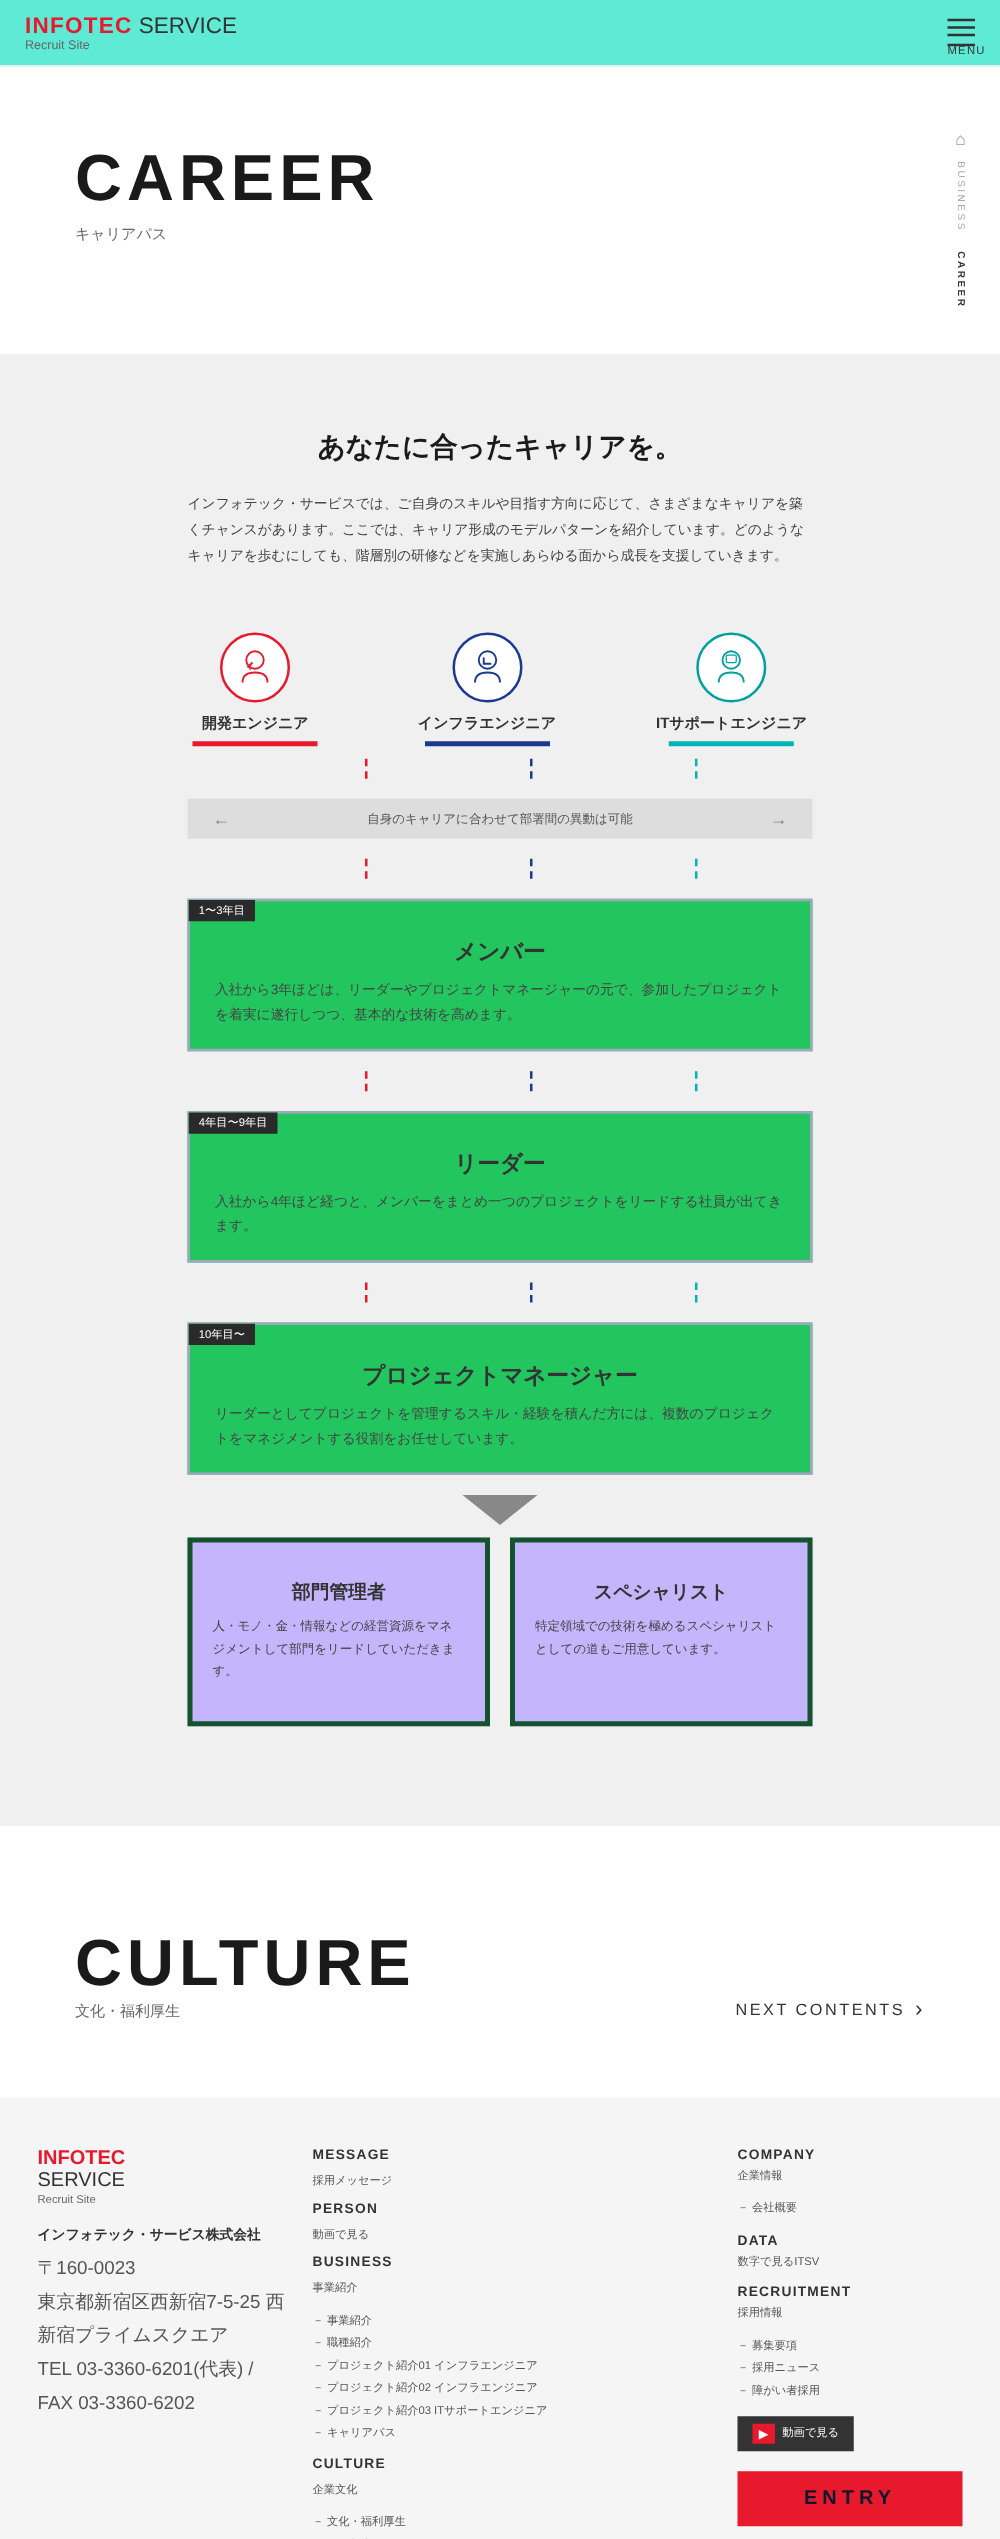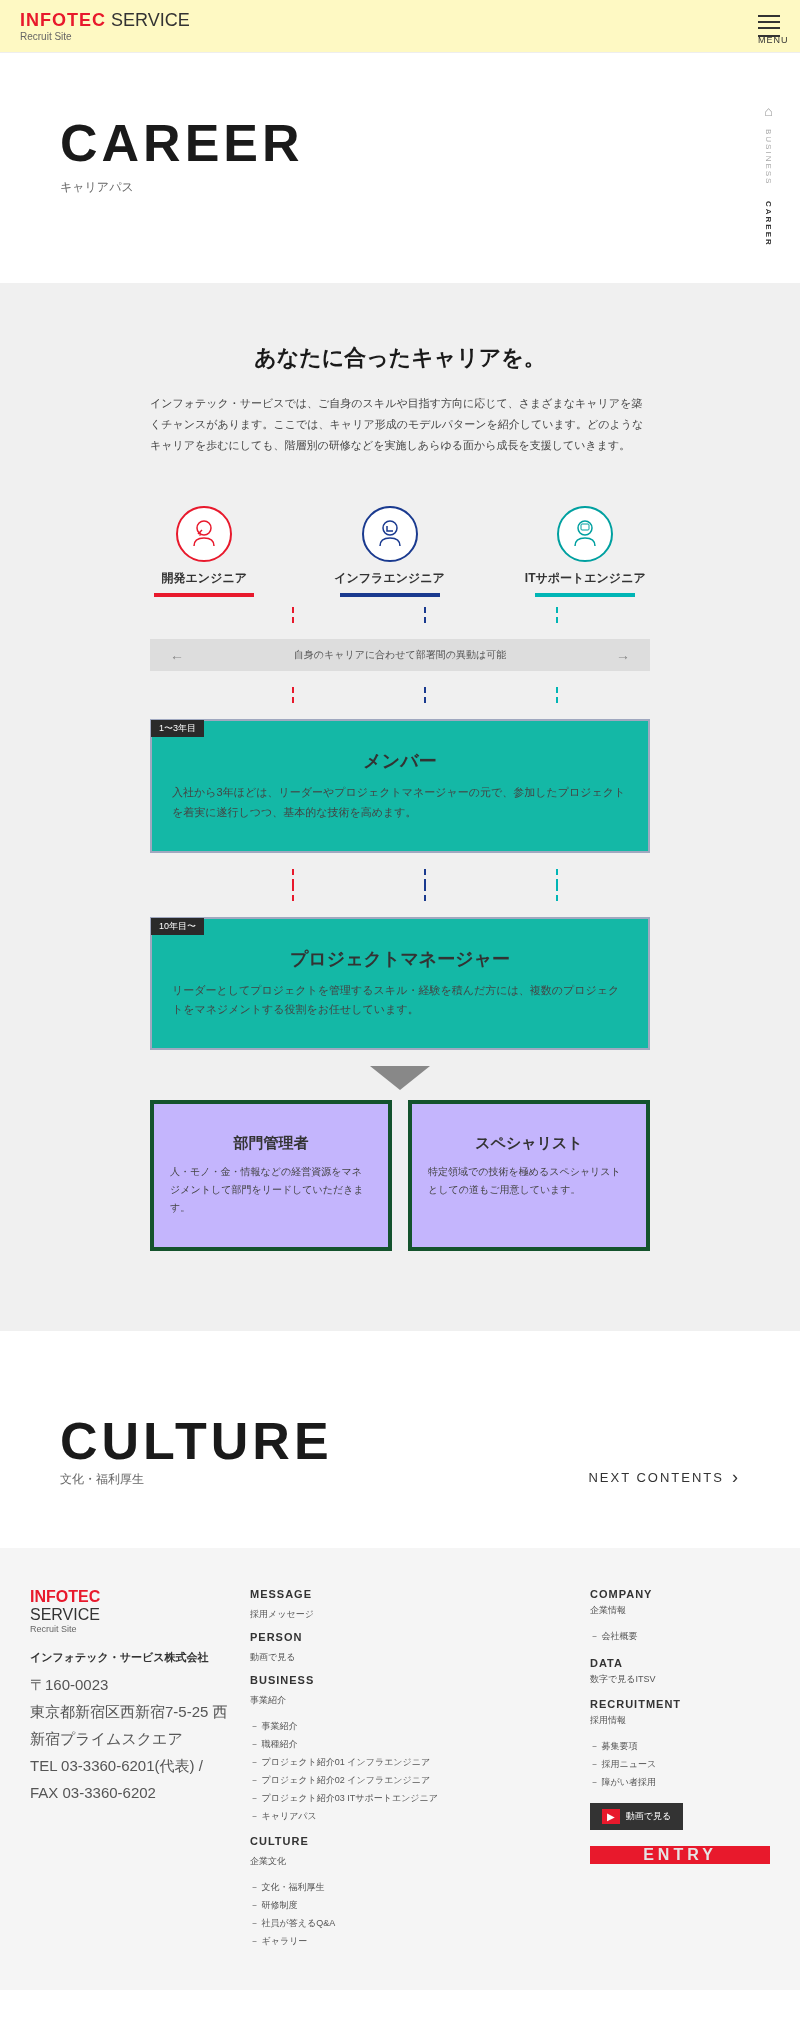--- a/index.html
+++ b/index.html
@@ -1,19 +1,19 @@
 <!DOCTYPE html>
 <html><head>
   <meta charset="utf-8">
   <style>
     * { margin: 0; padding: 0; box-sizing: border-box; }
     body { font-family: 'Helvetica Neue', Arial, 'Hiragino Kaku Gothic ProN', 'Meiryo', sans-serif; background: #fff; color: #333; width: 800px; }
 
     
-    .header { display: flex; justify-content: space-between; align-items: center; padding: 10px 20px; border-bottom: 1px solid #eee; background: #fef9c3; position: relative; }
+    .header { display: flex; justify-content: space-between; align-items: center; padding: 10px 20px; border-bottom: 1px solid #eee; background: #5eead4; position: relative; }
     .header-logo { display: flex; flex-direction: column; }
     .menu-btn { display: flex; flex-direction: column; align-items: center; gap: 4px; cursor: pointer; }
     .menu-btn span { display: block; width: 22px; height: 2px; background: #333; }
     .menu-btn .menu-label { font-size: 9px; color: #333; margin-top: 2px; letter-spacing: 1px; }
 
     
     .hero { padding: 60px 25px 30px 60px; background: #fff; }
     .hero-title { font-size: 52px; font-weight: 900; letter-spacing: 4px; color: #1a1a1a; margin-bottom: 6px; }
     .hero-subtitle { font-size: 12px; color: #666; margin-bottom: 0; }
 
@@ -33,21 +33,21 @@
     .career-line { width: 100px; height: 4px; }
     .career-line.red { background: #e8192c; }
     .career-line.blue { background: #1a3a8f; }
     .career-line.teal { background: #00b5b5; }
 
     
     .cross-dept { background: #ddd; padding: 8px 20px; margin: 16px auto; max-width: 500px; display: flex; align-items: center; justify-content: space-between; font-size: 10px; color: #555; }
     .cross-dept .arrow { font-size: 14px; color: #888; }
 
     
-    .career-box { border: 2px solid #a0a8c0; background: #14b8a6; margin: 16px auto; max-width: 500px; padding: 14px 20px 28px; position: relative; }
+    .career-box { border: 2px solid #a0a8c0; background: #22c55e; margin: 16px auto; max-width: 500px; padding: 14px 20px 16px; position: relative; }
     .career-box .year-badge { background: #2a2a2a; color: #fff; font-size: 9px; padding: 2px 8px; position: absolute; top: -1px; left: -1px; }
     .career-box .box-title { text-align: center; font-size: 18px; font-weight: 700; margin: 14px 0 10px; }
     .career-box .box-desc { font-size: 11px; line-height: 1.8; color: #444; }
 
     
     .arrow-down { text-align: center; margin: 10px auto; }
     .arrow-down-triangle { width: 0; height: 0; border-left: 30px solid transparent; border-right: 30px solid transparent; border-top: 24px solid #888; margin: 0 auto; }
 
     
     .bottom-boxes { display: flex; gap: 16px; justify-content: center; margin-top: 8px; max-width: 500px; margin: 8px auto 0; }
@@ -82,21 +82,21 @@
     .footer-right { width: 180px; flex-shrink: 0; }
     .footer-col-title { font-size: 11px; font-weight: 700; letter-spacing: 1px; color: #333; margin-bottom: 4px; }
     .footer-col-title-jp { font-size: 9px; color: #555; margin-bottom: 10px; }
     .footer-col-sub { font-size: 9px; color: #555; line-height: 2; margin-bottom: 12px; }
     .footer-col-sub a { display: block; color: #555; }
     .footer-col-sub a::before { content: '－ '; }
 
     .footer-youtube-btn { display: flex; align-items: center; gap: 6px; background: #333; color: #fff; padding: 6px 12px; font-size: 9px; margin-bottom: 16px; cursor: pointer; width: fit-content; }
     .yt-icon { background: #e8192c; color: #fff; padding: 2px 5px; font-size: 10px; }
 
-    .entry-btn { background: #e8192c; color: #e5e5e5; text-align: center; padding: 0; font-size: 16px; font-weight: 700; letter-spacing: 4px; cursor: pointer; }
+    .entry-btn { background: #e8192c; color: #0f172a; text-align: center; padding: 13px; font-size: 16px; font-weight: 700; letter-spacing: 4px; cursor: pointer; }
 
     .wrapper { position: relative; }
   </style>
 </head>
 <body>
 
 <div class="wrapper">
 
   <header class="header">
     <div class="header-logo">
@@ -192,20 +192,25 @@
       <div class="box-title">メンバー</div>
       <div class="box-desc">入社から3年ほどは、リーダーやプロジェクトマネージャーの元で、参加したプロジェクトを着実に遂行しつつ、基本的な技術を高めます。</div>
     </div>
 
     <div style="display:flex;justify-content:center;gap:80px;height:16px;">
       <div style="border-left:2px dashed #e8192c;height:100%;margin-left:50px;"></div>
       <div style="border-left:2px dashed #1a3a8f;height:100%;margin-left:50px;"></div>
       <div style="border-left:2px dashed #00b5b5;height:100%;margin-left:50px;"></div>
     </div>
 
+    <div class="career-box">
+      <span class="year-badge">4年目〜9年目</span>
+      <div class="box-title">リーダー</div>
+      <div class="box-desc">入社から4年ほど経つと、メンバーをまとめ一つのプロジェクトをリードする社員が出てきます。</div>
+    </div>
 
     <div style="display:flex;justify-content:center;gap:80px;height:16px;">
       <div style="border-left:2px dashed #e8192c;height:100%;margin-left:50px;"></div>
       <div style="border-left:2px dashed #1a3a8f;height:100%;margin-left:50px;"></div>
       <div style="border-left:2px dashed #00b5b5;height:100%;margin-left:50px;"></div>
     </div>
 
     <div class="career-box">
       <span class="year-badge">10年目〜</span>
       <div class="box-title">プロジェクトマネージャー</div>

